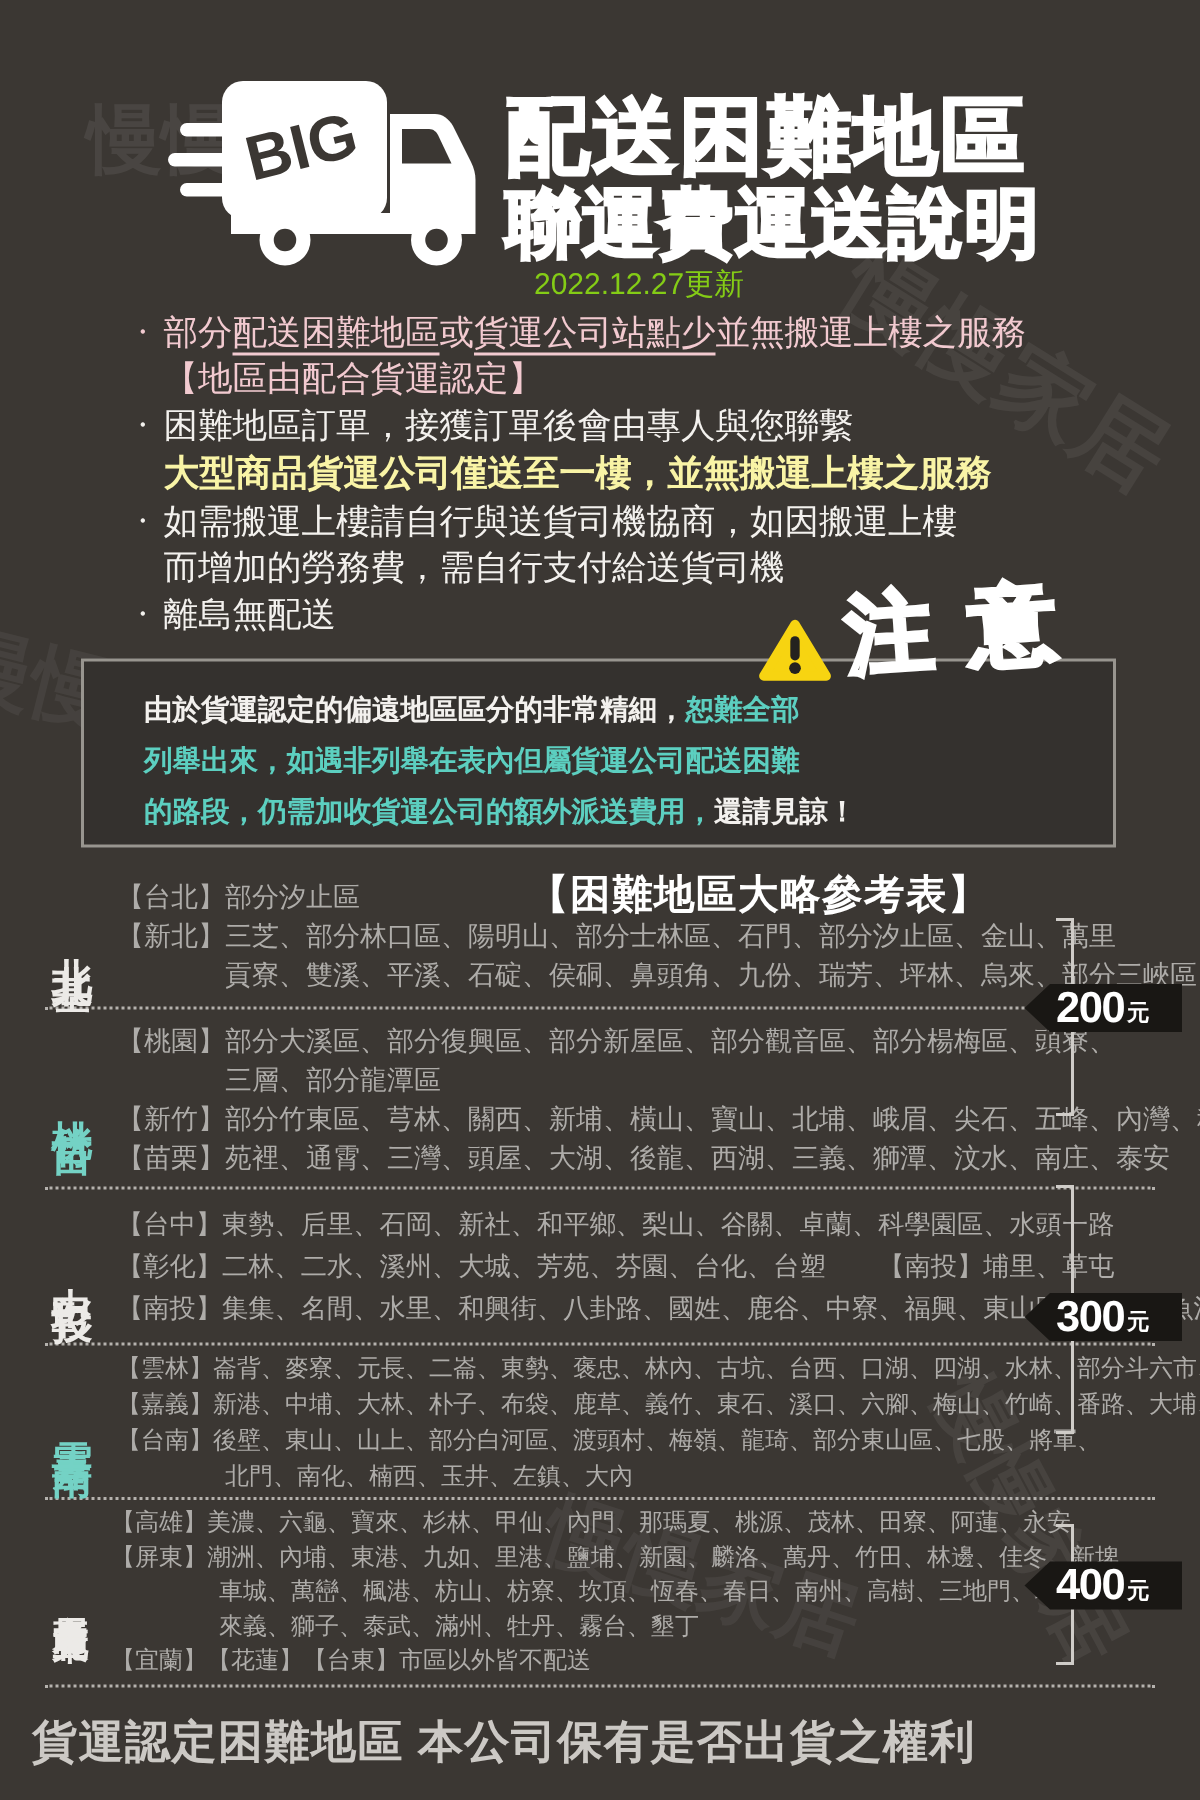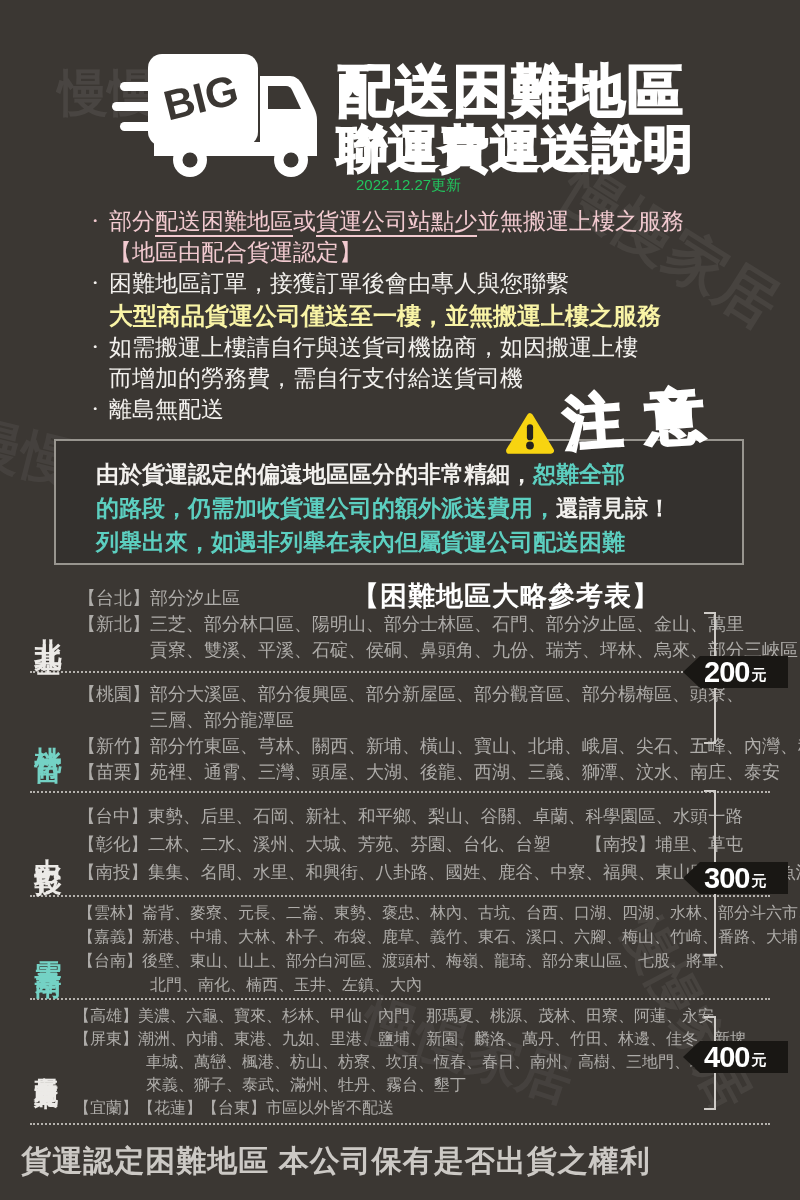--- a/index.html
+++ b/index.html
@@ -14,41 +14,41 @@
   .wm2{left:590px; top:150px; font-size:60px; opacity:.06; transform:rotate(32deg); transform-origin:left top;}
   .wm3{left:-34px; top:430px; font-size:54px; opacity:.05; transform:rotate(14deg);}
   .wm4{left:668px; top:905px; font-size:52px; opacity:.06; transform:rotate(62deg); transform-origin:left top;}
   .wm5{left:360px; top:1015px;font-size:54px; opacity:.05; transform:rotate(18deg);}
   
   .truck{position:absolute; left:110px; top:46px;}
   .title1{position:absolute; left:337px; top:54px; font-size:56px; font-weight:900; color:#fff;
           -webkit-text-stroke:2px #fff; letter-spacing:2px; white-space:nowrap;}
   .title2{position:absolute; left:337px; top:116px; font-size:50px; font-weight:900; color:#fff;
           -webkit-text-stroke:2px #fff; letter-spacing:1px; white-space:nowrap;}
-  .date{position:absolute; left:356px; top:176px; font-size:15px; color:#22c55e;}
+  .date{position:absolute; left:356px; top:176px; font-size:20px; color:#84cc16;}
   
   .bullets{position:absolute; left:86px; top:206px; width:656px;}
   .bline{line-height:31px; font-size:23px; white-space:nowrap;}
   .bline.cont{padding-left:23px;}
   .bline .mk{display:inline-block; width:23px; font-size:18px; vertical-align:2px;}
   .c-pink{color:#f2cad0;}
   .c-white{color:#f3f1ee;}
   .c-yellow{color:#f9f4a6; font-weight:bold;}
   .c-teal{color:#5ccfc0;}
   .bline .ul{border-bottom:2px solid #f2cad0; padding-bottom:1px;}
   .bline.bold{font-weight:bold; font-size:24px; line-height:33px;}
   
   .notice-badge{position:absolute; left:504px; top:380px; display:flex; align-items:flex-start; z-index:3;}
   .notice-badge svg{margin-top:30px;}
   .notice-badge .bigword{
      font-size:58px; font-weight:900; color:#3b3733; letter-spacing:24px; margin-left:8px;
      -webkit-text-stroke:3px #ffffff; transform:rotate(-4deg); white-space:nowrap;}
   .notice-box{position:absolute; left:54px; top:439px; width:646px; height:106px;
      background:#34312e; border:2px solid #98958f; padding:16px 0 0 40px; z-index:2;}
-  .nline{font-size:23px; font-weight:bold; line-height:34px; white-space:nowrap;}
+  .nline{font-size:19px; font-weight:bold; line-height:34px; white-space:nowrap;}
   
   .tbl{position:absolute; left:30px; top:578px; width:740px;}
   .tbl-title{position:absolute; left:322px; top:0px; font-size:27px; font-weight:900; color:#fff;
      letter-spacing:1px; white-space:nowrap; z-index:2;}
   .trow{display:flex; border-bottom:2px dotted #b5b2ae; box-sizing:border-box;}
   .r0{height:95px;} .r1{height:120px;} .r2{height:104px;} .r3{height:103px;} .r4{height:125px;}
   .rlabel{width:72px; display:flex; align-items:center; justify-content:center;}
   .rlabel span{writing-mode:vertical-rl; text-orientation:upright; font-weight:bold;
      font-size:27px; letter-spacing:5px;}
   .r4 .rlabel span{font-size:24px; letter-spacing:2px;}
@@ -121,22 +121,22 @@
   <div class="notice-badge">
     <svg width="52" height="46" viewBox="0 0 100 88">
       <path d="M50 12 L90 78 L10 78 Z" fill="#f7d411" stroke="#f7d411" stroke-width="12" stroke-linejoin="round"></path>
       <rect x="44" y="27" width="12" height="31" rx="6" fill="#24221f"></rect>
       <circle cx="50" cy="68" r="7.5" fill="#24221f"></circle>
     </svg>
     <span class="bigword">注意</span>
   </div>
   <div class="notice-box" id="notice-box">
       <div class="nline"><span class="c-white">由於貨運認定的偏遠地區區分的非常精細，</span><span class="c-teal">恕難全部</span></div>
+      <div class="nline"><span class="c-teal">列舉出來，如遇非列舉在表內但屬貨運公司配送困難</span></div>
       <div class="nline"><span class="c-teal">的路段，仍需加收貨運公司的額外派送費用，</span><span class="c-white">還請見諒！</span></div>
-      <div class="nline"><span class="c-teal">列舉出來，如遇非列舉在表內但屬貨運公司配送困難</span></div>
     </div>
 
   <div class="tbl" id="tbl">
     <div class="tbl-title">【困難地區大略參考表】</div>
   <div class="trow r0">
         <div class="rlabel">
           <span class="lab-white">北北基</span>
         </div>
         <div class="rbar bar-yellow"></div>
         <div class="rcontent">

